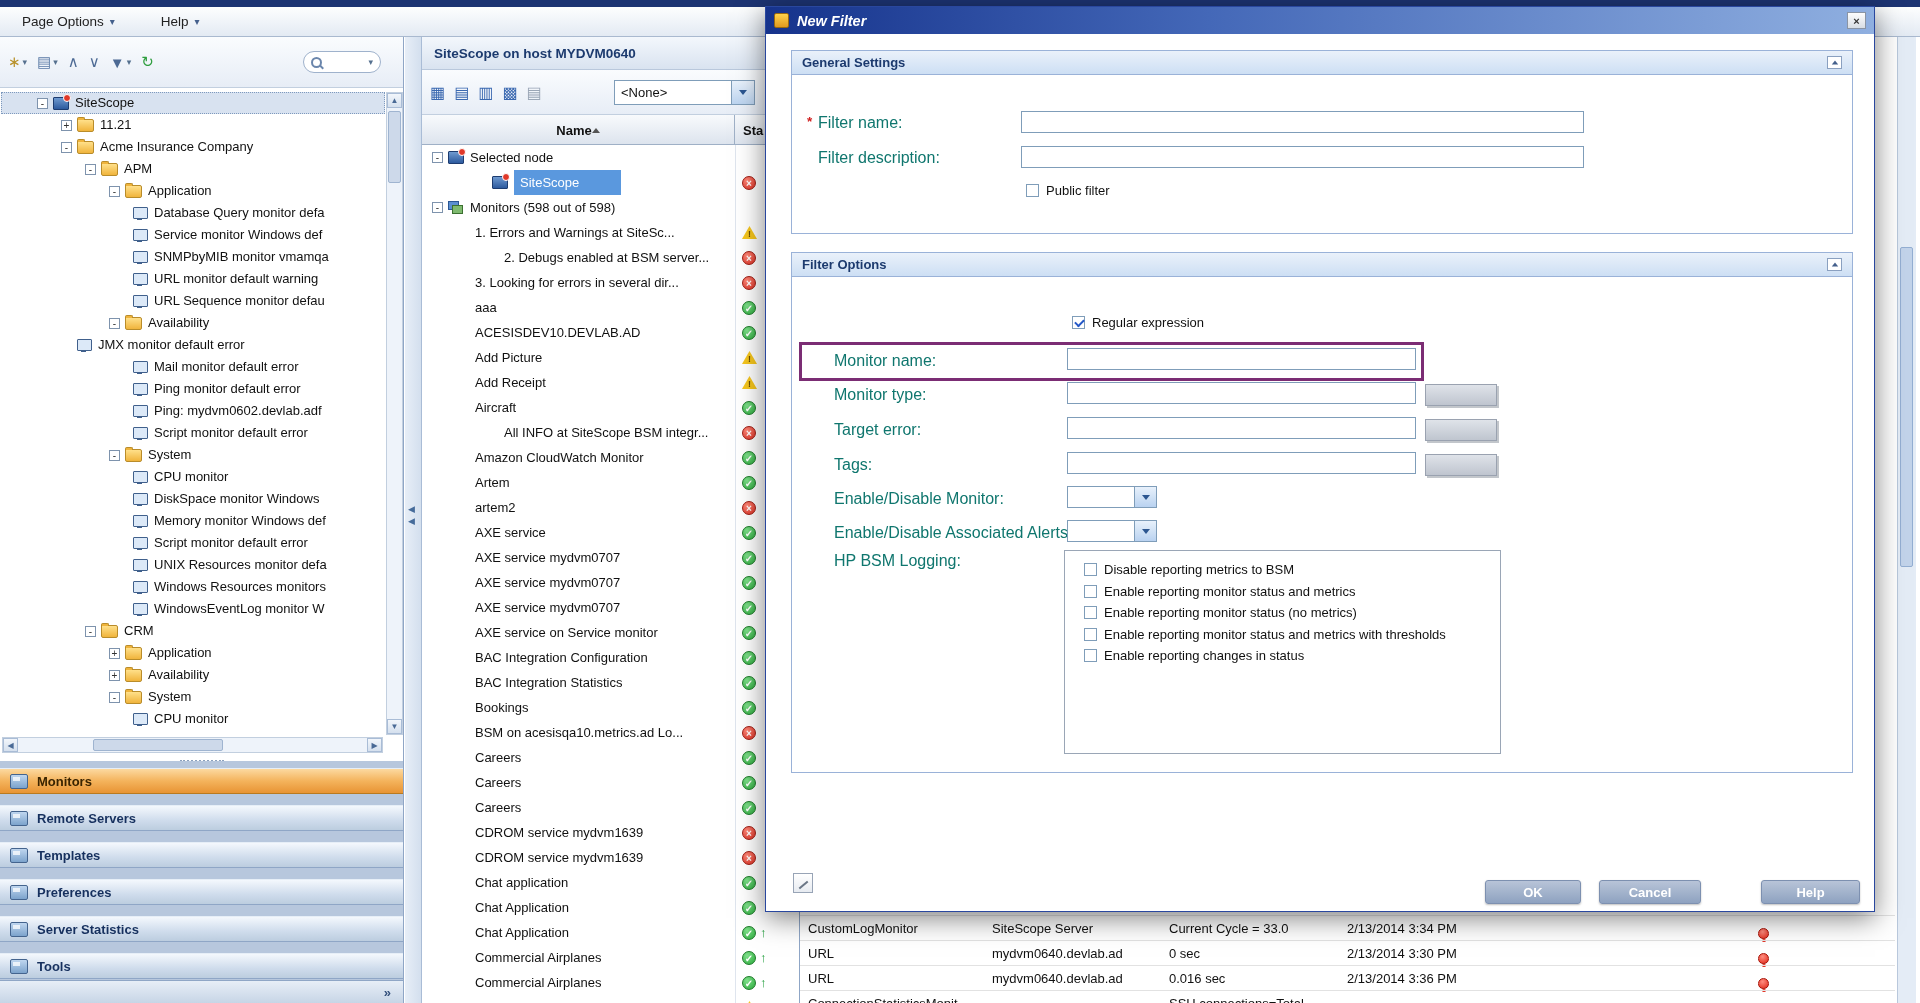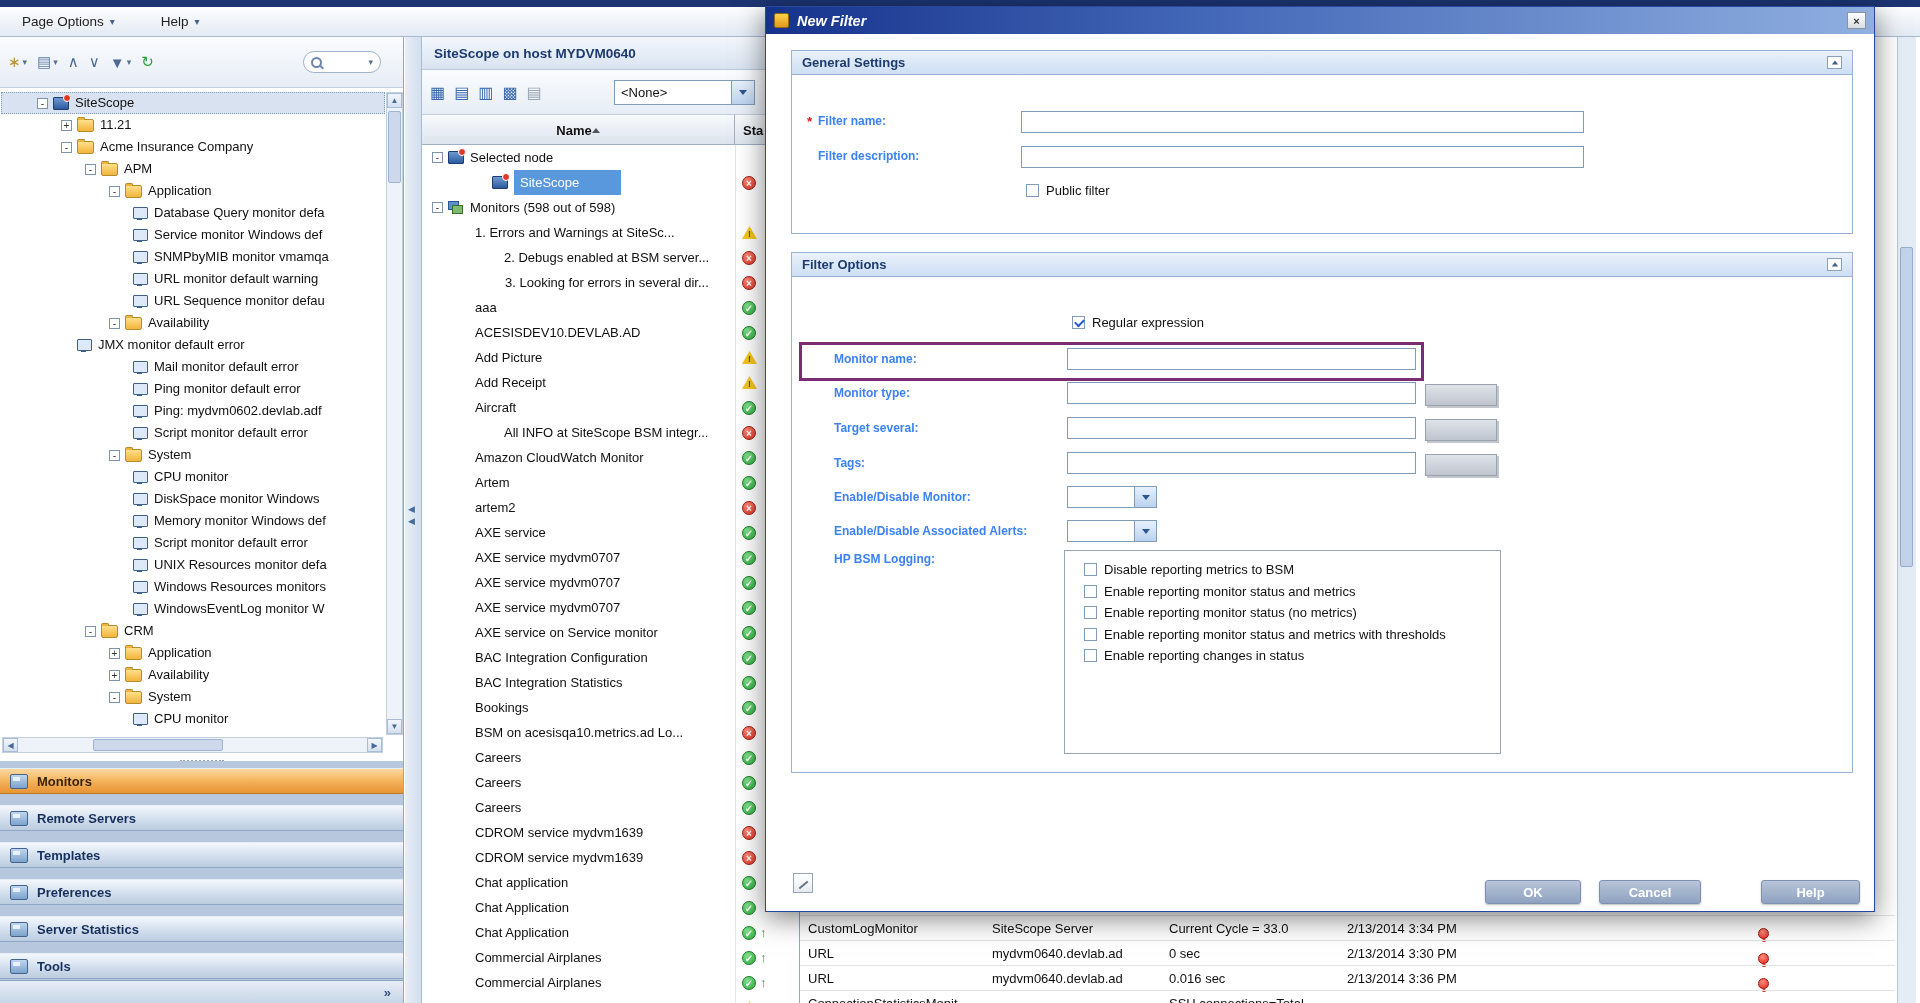--- a/index.html
+++ b/index.html
@@ -131,21 +131,21 @@
   .dlg-ico{width:13px;height:13px;background:linear-gradient(#ffd24a,#e09a20);border:1px solid #9a6a10;border-radius:2px;flex:none;}
   .dlg-title-text{color:#fff;font-weight:bold;font-style:italic;font-size:14.5px;}
   .dlg-close{margin-left:auto;width:19px;height:17px;background:linear-gradient(#fdfdfd,#d8dde4);border:1px solid #8a94a4;
              display:flex;align-items:center;justify-content:center;font-size:11px;color:#333;font-weight:bold;box-sizing:border-box;}
   .group{position:absolute;left:25px;width:1062px;border:1px solid #9ab2d8;background:#fff;box-sizing:border-box;}
   .grp-head{height:24px;background:linear-gradient(#eaf1fa,#cddff4);border-bottom:1px solid #9ab2d8;display:flex;
             align-items:center;padding:0 10px;font-weight:bold;color:#1c3a6e;font-size:13px;box-sizing:border-box;}
   .grp-collapse{margin-left:auto;width:15px;height:13px;border:1px solid #8aa0c0;background:#fff;display:flex;
                 align-items:center;justify-content:center;box-sizing:border-box;}
   .grp-collapse .tri-up{border-bottom-color:#44608c;transform:scale(.8);}
-  .fld-label{position:absolute;font-size:12px;color:#3b82f6;white-space:nowrap;font-weight:bold;}
+  .fld-label{position:absolute;font-size:16px;color:#0f766e;white-space:nowrap;}
   .req{position:absolute;color:#d02020;font-size:13.5px;font-weight:bold;}
   .txt{position:absolute;height:22px;border:1px solid #7f9db9;background:#fff;box-sizing:border-box;
        font:13px "Liberation Sans",sans-serif;padding:0 4px;}
   .cb{position:absolute;width:13px;height:13px;border:1px solid #7f9db9;background:#fff;box-sizing:border-box;}
   .cb.checked::after{content:'';position:absolute;left:2px;top:2px;width:7px;height:4px;
        border-left:2px solid #2458c8;border-bottom:2px solid #2458c8;transform:rotate(-45deg);}
   .cb-label{position:absolute;font-size:13px;color:#111;white-space:nowrap;}
   .graybtn{position:absolute;width:72px;height:22px;background:linear-gradient(#dfe3e9,#bfc5cf);border:1px solid #9aa2b0;
            box-shadow:2px 2px 0 rgba(120,128,140,.45);box-sizing:border-box;}
   .combo{position:absolute;display:flex;height:22px;}
@@ -434,21 +434,21 @@
           <span class="mstatus">
             <span class="st st-warn">!</span>
           </span>
         </div>
         <div class="mrow" style="padding-left: 82px;">
           <span class="mlabel">2. Debugs enabled at BSM server...</span>
           <span class="mstatus">
             <span class="st st-red">×</span>
           </span>
         </div>
-        <div class="mrow" style="padding-left: 83px;">
+        <div class="mrow" style="padding-left: 53px;">
           <span class="mlabel">3. Looking for errors in several dir...</span>
           <span class="mstatus">
             <span class="st st-red">×</span>
           </span>
         </div>
         <div class="mrow" style="padding-left: 53px;">
           <span class="mlabel">aaa</span>
           <span class="mstatus">
             <span class="st st-green">✓</span>
           </span>
@@ -698,21 +698,21 @@
     <span class="cb-label" style="left:326px;top:308px;">Regular expression</span>
 
     <div class="hl-rect"></div>
     <span class="fld-label" style="left:68px;top:345px;">Monitor name:</span>
     <input class="txt" style="left: 301px; top: 341px; width: 349px;" value="">
 
     <span class="fld-label" style="left:68px;top:379px;">Monitor type:</span>
     <input class="txt" style="left: 301px; top: 375px; width: 349px;" value="">
     <span class="graybtn" style="left:659px;top:377px;"></span>
 
-    <span class="fld-label" style="left:68px;top:414px;">Target several:</span>
+    <span class="fld-label" style="left:68px;top:414px;">Target error:</span>
     <input class="txt" style="left: 301px; top: 410px; width: 349px;" value="">
     <span class="graybtn" style="left:659px;top:412px;"></span>
 
     <span class="fld-label" style="left:68px;top:449px;">Tags:</span>
     <input class="txt" style="left: 301px; top: 445px; width: 349px;" value="">
     <span class="graybtn" style="left:659px;top:447px;"></span>
 
     <span class="fld-label" style="left:68px;top:483px;">Enable/Disable Monitor:</span>
     <span class="combo" style="left:301px;top:479px;">
       <span class="combo-box"></span>

